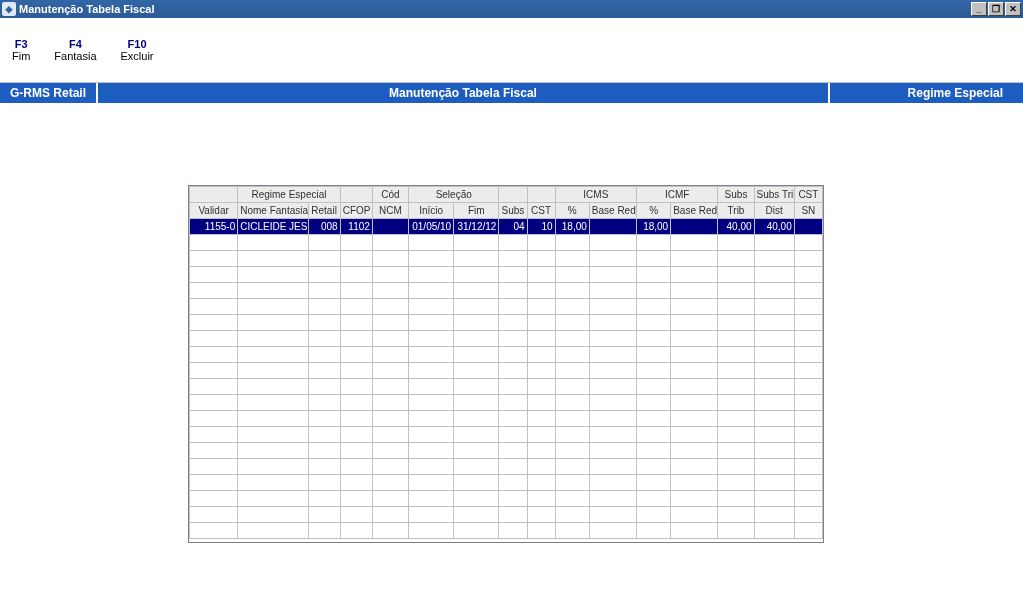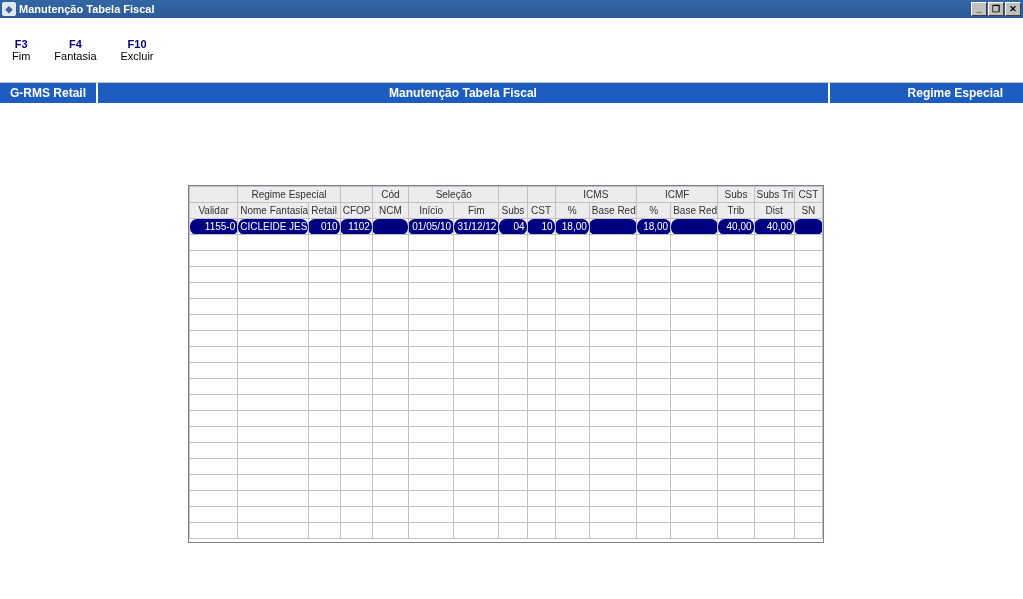--- a/index.html
+++ b/index.html
@@ -148,21 +148,20 @@
     }
     table.grid th {
       background: #ECECEC;
       font-weight: normal;
       color: #303030;
     }
     tr.selected td {
       background: #000080;
       color: #fff;
       text-align: right;
-      border-radius: 7px;
     }
     tr.selected td.txt { text-align: left; }
     tr.empty td {
       background: transparent;
     }
   </style>
 </head>
 <body>
 
 <div class="window">
@@ -250,21 +249,21 @@
               <th>Base Red</th>
               <th>Trib</th>
               <th>Dist</th>
               <th>SN</th>
             </tr>
           </thead>
           <tbody>
             <tr class="selected">
               <td>1155-0</td>
               <td class="txt">CICLEIDE JESUS N</td>
-              <td>010</td>
+              <td>008</td>
               <td>1102</td>
               <td></td>
               <td>01/05/10</td>
               <td>31/12/12</td>
               <td>04</td>
               <td>10</td>
               <td>18,00</td>
               <td></td>
               <td>18,00</td>
               <td></td>

